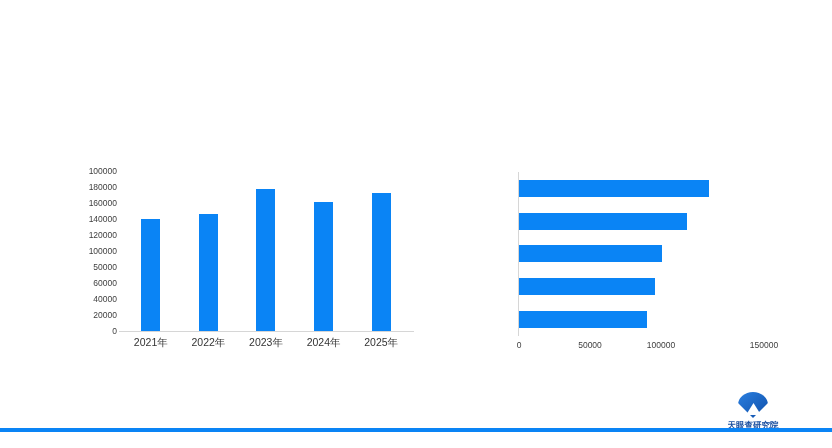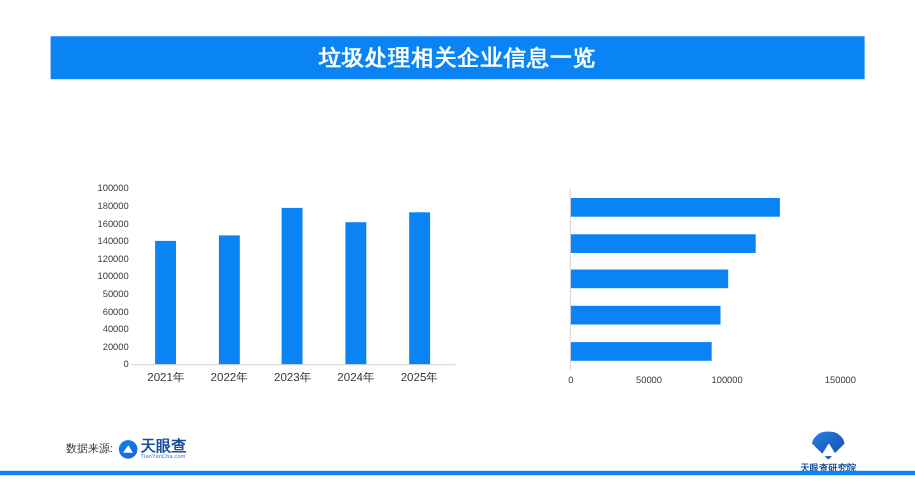--- a/index.html
+++ b/index.html
@@ -293,23 +293,20 @@
     color: #1a4fa0;
     font-weight: bold;
     white-space: nowrap;
   }
 </style>
 </head>
 <body>
 
 <div id="page">
 
-  <div id="title-banner">
-    <span id="title-text">垃圾处理相关企业信息一览</span>
-  </div>
 
 
   <div id="left-chart">
     <div id="left-yaxis">
         <div class="ytick" style="top: 171px;">0</div>
         <div class="ytick" style="top: 155px;">20000</div>
         <div class="ytick" style="top: 139px;">40000</div>
         <div class="ytick" style="top: 123px;">60000</div>
         <div class="ytick" style="top: 107px;">50000</div>
         <div class="ytick" style="top: 91px;">100000</div>
@@ -367,30 +364,20 @@
         </div>
       </div>
     <div id="right-xlabels">
         <div class="xtick" style="left: 0px;">0</div>
         <div class="xtick" style="left: 71px;">50000</div>
         <div class="xtick" style="left: 142px;">100000</div>
         <div class="xtick" style="left: 213px; margin-left: 32px;">150000</div>
       </div>
   </div>
 
-  <div id="source-block">
-    <span id="source-label">数据来源:</span>
-    <span class="tyc-logo">
-      <span class="tyc-mark"></span>
-      <span class="tyc-wordmark">
-        <span class="tyc-cn">天眼查</span>
-        <span class="tyc-en">TianYanCha.com</span>
-      </span>
-    </span>
-  </div>
 
   <div id="institute-block">
     <span class="inst-mark">
       <span class="arc"></span>
       <span class="tri"></span>
     </span>
     <span class="inst-name">天眼查研究院</span>
   </div>
 
   <div id="footer-rule"></div>

